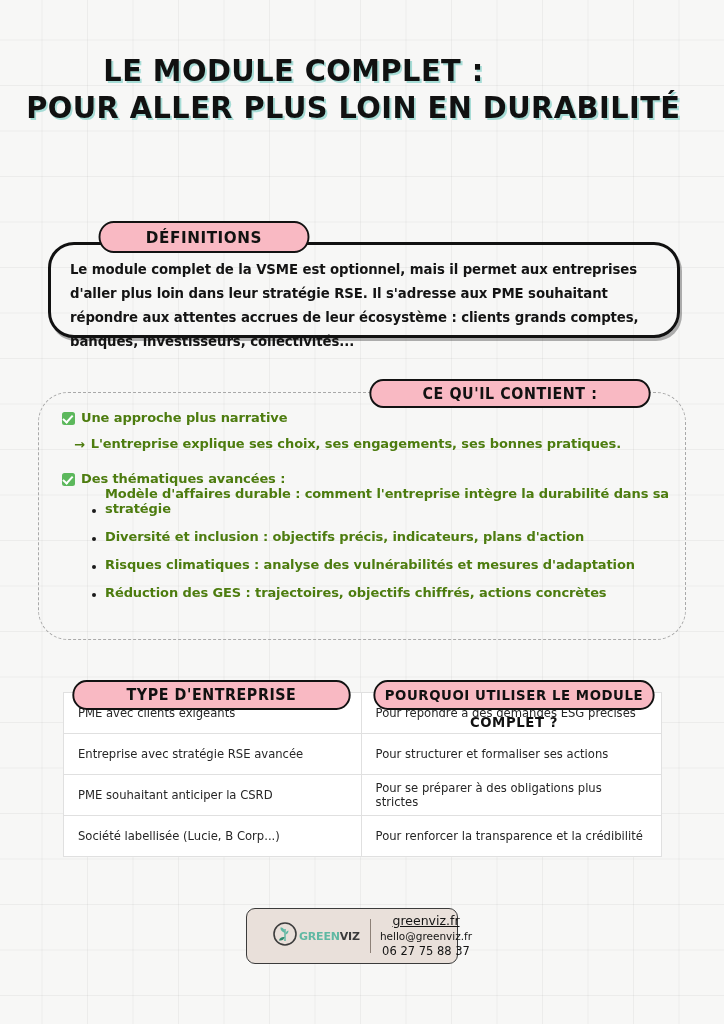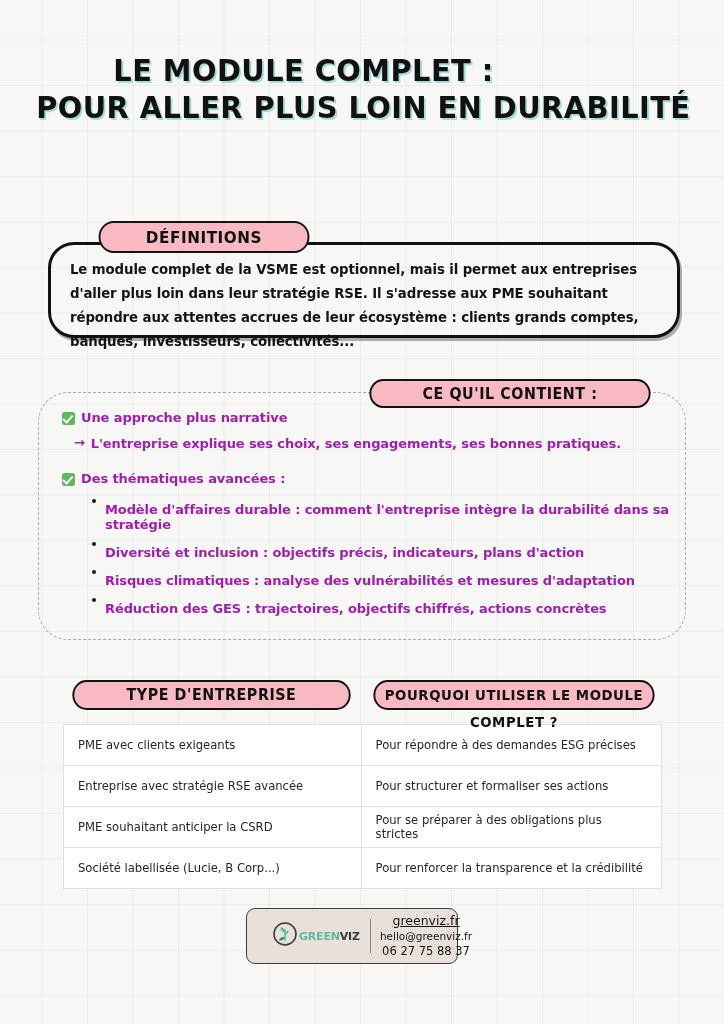--- a/index.html
+++ b/index.html
@@ -17,21 +17,21 @@
     background-size: 45.5px 45.5px;
     background-position: -4px -6px;
     font-family: "DejaVu Sans", sans-serif;
     position: relative;
   }
 
   
   .title-block {
     position: absolute;
     top: 52px;
-    left: 16px;
+    left: 6px;
     width: 575px;
     text-align: center;
     line-height: 1.18;
   }
   .title-line {
     font-family: "DejaVu Sans", sans-serif;
     font-weight: 900;
     color: #111111;
     letter-spacing: 0.5px;
     text-shadow: 2px 2px 0 #a6dcd6;
@@ -112,24 +112,24 @@
     z-index: 4;
   }
   .cont-body {
     position: absolute;
     left: 62px;
     top: 410px;
     width: 610px;
   }
   .line-item {
     display: flex;
-    align-items: flex-start;
+    align-items: flex-end;
     font-size: 13px;
     font-weight: bold;
-    color: #a21caf;
+    color: #4d7c0f;
     margin-bottom: 11px;
     letter-spacing: -0.1px;
   }
   .line-item .gly {
     flex: 0 0 auto;
     margin-right: 6px;
     font-size: 13px;
     line-height: 1;
   }
   .check-box {
@@ -167,21 +167,21 @@
     background: #ffd24d;
     border-radius: 50% 50% 45% 45%;
   }
   .bulb .base {
     position: absolute;
     left: 2.6px; bottom: 0;
     width: 4px; height: 3px;
     background: #c9a227;
     border-radius: 0 0 2px 2px;
   }
-  .sub-head { margin-top: 20px; margin-bottom: 16px; }
+  .sub-head { margin-top: 20px; margin-bottom: 0; }
   .bullets { margin-left: 30px; }
   .bullets .line-item { margin-bottom: 13px; }
   .dot {
     display: inline-block;
     width: 4px; height: 4px;
     background: #1a1a1a;
     border-radius: 50%;
     position: relative;
     top: -3px;
     margin-right: 9px;
@@ -205,21 +205,21 @@
     top: 680px;
     width: 296px;
     height: 30px;
     line-height: 27px;
     font-size: 14px;
     z-index: 4;
   }
   .tbl {
     position: absolute;
     left: 63px;
-    top: 724px;
+    top: 692px;
     width: 599px;
     border-collapse: collapse;
     background: #ffffff;
   }
   .tbl td {
     border: 1px solid #e0e0e0;
     font-family: "DejaVu Sans", sans-serif;
     font-size: 11.6px;
     color: #262626;
     padding: 0 14px;

